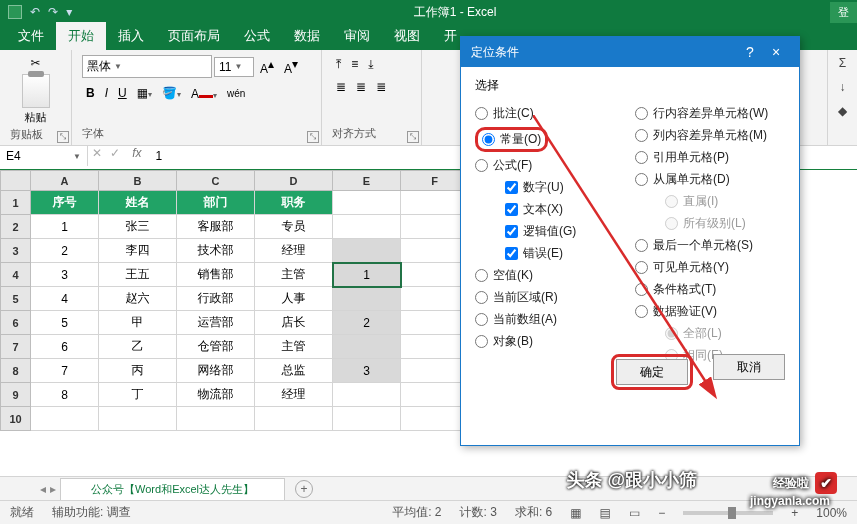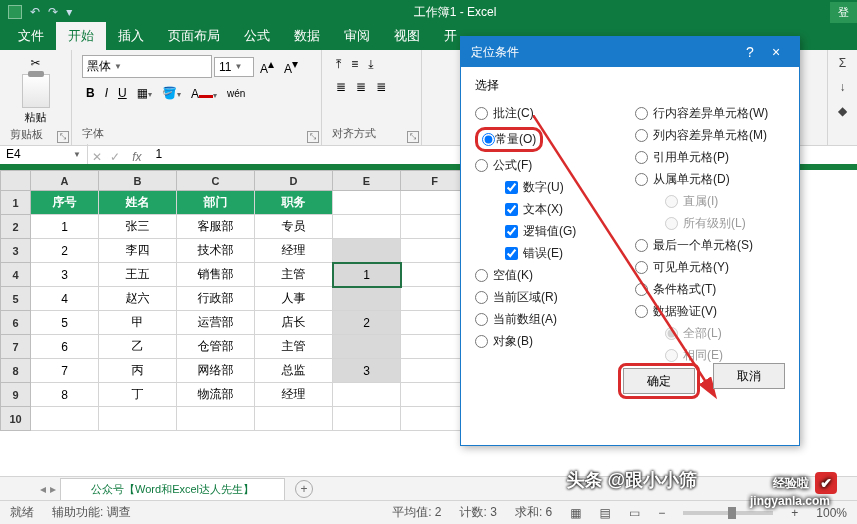--- a/index.html
+++ b/index.html
@@ -19,21 +19,21 @@
 .paste-ico{width:28px;height:34px;background:linear-gradient(#fff,#e6e6e6);border:1px solid #c5c5c5;position:relative}
 .paste-ico::before{content:"";position:absolute;top:-4px;left:5px;width:16px;height:6px;background:#999;border-radius:2px}
 .mini-btn{width:18px;height:18px;border:1px solid transparent;display:inline-flex;align-items:center;justify-content:center}
 .font-row{display:flex;align-items:center;gap:2px;margin-bottom:3px}
 .combo{background:#fff;border:1px solid #aaa;padding:2px 4px;font-size:11px;display:flex;align-items:center;gap:3px}
 .dd{font-size:8px;color:#666}
 .btn{border:1px solid transparent;padding:2px 3px;font-size:12px;cursor:pointer}
 .bold{font-weight:bold}.ital{font-style:italic}.und{text-decoration:underline}
 .color-line{display:inline-block;width:14px;height:3px;background:#c00;margin-top:10px}
 .launcher{position:absolute;right:2px;bottom:2px;width:12px;height:12px;border:1px solid #999;font-size:8px;text-align:center;line-height:10px;color:#666}
-.namebox-row{height:24px;border-bottom:6px solid #15803d;display:flex;align-items:flex-end;background:#fff}
+.namebox-row{height:24px;border-bottom:1px solid #15803d;display:flex;align-items:flex-start;background:#fff}
 .namebox{width:88px;border-right:1px solid #d4d4d4;padding:3px 6px;font-size:12px;display:flex;justify-content:space-between;align-items:center}
 .fx{padding:0 8px;color:#777;font-style:italic}
 .fbar{flex:1;padding:3px 6px}
 .grid-wrap{background:#fff;position:relative}
 table.sheet{border-collapse:collapse;table-layout:fixed}
 .chd{background:#e6e6e6;border:1px solid #bdbdbd;text-align:center;font-size:11px;color:#333;height:20px}
 .rhd{background:#e6e6e6;border:1px solid #bdbdbd;text-align:center;font-size:11px;color:#333;width:30px}
 .corner{background:#e6e6e6;border:1px solid #bdbdbd;width:30px}
 td.cell{border:1px solid #d4d4d4;height:24px;text-align:center;font-size:12px;padding:0 4px}
 .hcell{background:#21a366;color:#fff;font-weight:bold;border:1px solid #fff}
@@ -52,22 +52,22 @@
 .dlg-title .sp{flex:1}
 .dlg-title .icn{width:26px;text-align:center;font-size:14px;cursor:pointer}
 .dlg-body{padding:10px 14px;height:338px;position:relative}
 .grp-label{font-size:12px;margin-bottom:6px}
 .cols{display:flex;gap:10px}
 .col{flex:1}
 .opt{display:flex;align-items:center;gap:5px;margin:5px 0;font-size:12px;color:#222}
 .opt input{margin:0}
 .opt.sub{margin-left:30px}
 .opt.dis{color:#9a9a9a}
-.hl-red{border:3px solid #d92b2b;border-radius:10px;padding:1px 4px;display:inline-flex;align-items:center;}
-.dlg-btns{position:absolute;right:14px;bottom:6px;display:flex;gap:13px}
+.hl-red{border:3px solid #d92b2b;border-radius:10px;padding:1px 4px;display:inline-flex;align-items:center;gap:5px}
+.dlg-btns{position:absolute;right:14px;bottom:15px;display:flex;gap:20px}
 .dbtn{width:72px;height:26px;border:1px solid #999;background:#eee;font-size:12px;cursor:pointer}
 .hl-ok{border:3px solid #d92b2b;border-radius:8px;padding:2px}
 
 .arrow-svg{position:absolute;left:72px;top:48px;pointer-events:none}
 
 .wm{position:absolute;right:20px;bottom:30px;color:#fff;text-shadow:0 0 4px #000,0 0 4px #000;font-size:20px;font-weight:bold;display:flex;align-items:center;gap:6px}
 .wm .logo{width:22px;height:22px;background:#d92b2b;border-radius:4px;color:#fff;text-align:center;line-height:22px;font-size:14px}
 .wm2{position:absolute;right:160px;bottom:32px;color:#fff;font-size:18px;font-weight:bold;text-shadow:0 0 3px #000,0 0 3px #000}
 .side-icons{width:30px;border-left:1px solid #d4d4d4;background:#f3f3f3;display:flex;flex-direction:column;align-items:center;padding-top:6px;gap:10px;font-size:14px;color:#444}
 </style>

